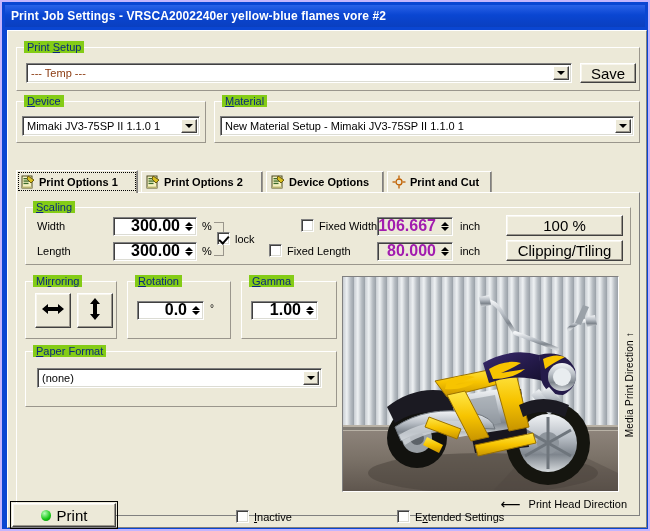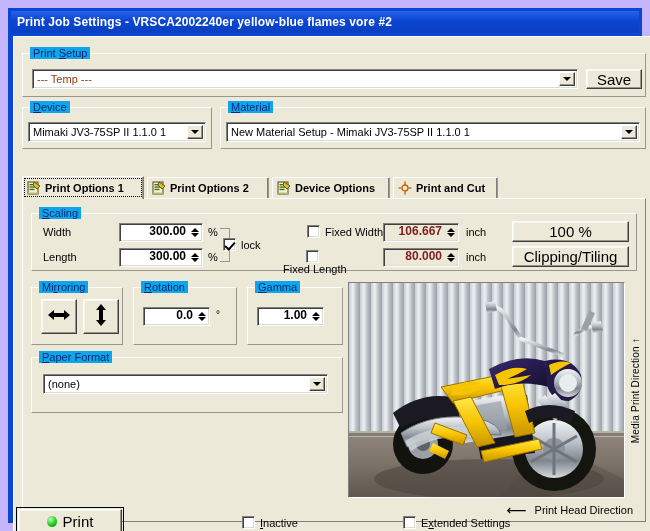--- a/index.html
+++ b/index.html
@@ -9,21 +9,21 @@
     overflow: hidden;
     font-family: "Liberation Sans", sans-serif;
   }
   body { background: #0a46d2; }
 
   
   #window {
     position: absolute; left: 0; top: 0;
     width: 650px; height: 531px;
     background: #0a46d2;
-    border: 8px solid #c4b5fd;
+    border: 2px solid #c4b5fd;
     padding: 0;
   }
   #titlebar {
     height: 22px;
     margin: 3px 3px 0 3px;
     background: linear-gradient(to bottom,#2a62e8 0%, #0a46d2 45%, #0a3fc0 100%);
     color: #ffffff;
     font-size: 12px;
     font-weight: bold;
     line-height: 22px;
@@ -54,21 +54,21 @@
     position: absolute;
     left: -1px; top: -1px; right: -1px; bottom: -1px;
     border: 1px solid #9a968c;
     border-top-color: #ffffff;
     border-left-color: #ffffff;
     pointer-events: none;
   }
   .grp-title {
     position: absolute;
     top: -7px; left: 7px;
-    background: #0ea5e9;
+    background: #84cc16;
     padding: 0 3px;
     font-size: 11px;
     color: #0a2a7a;
     white-space: nowrap;
     z-index: 3;
   }
   .grp-title u { text-decoration: underline; }
   .btn {
     background: #ece9d8;
     border: 1px solid #ffffff;
@@ -119,33 +119,33 @@
   }
 
   
   .spin {
     position: absolute;
     background: #ffffff;
     border: 1px solid #808080;
     border-right-color: #ffffff;
     border-bottom-color: #ffffff;
     box-shadow: inset 1px 1px 0 #404040, inset -1px -1px 0 #dcdcd4;
-    display: flex; align-items: flex-start;
-    font-size: 12px;
+    display: flex; align-items: flex-end;
+    font-size: 16px;
     font-weight: bold;
   }
   .spin.disabled { background: #ece9d8; }
   .spin .val {
     flex: 1 1 auto;
     text-align: right;
     padding-right: 3px;
     color: #000;
     white-space: nowrap; overflow: hidden;
   }
-  .spin.disabled .val { color: #7f1d1d; }
+  .spin.disabled .val { color: #a21caf; }
   .spin .spinbtns {
     flex: 0 0 11px;
     width: 11px; height: 100%;
     display: flex; flex-direction: column;
     justify-content: center; align-items: center;
     margin-right: 2px;
   }
   .tri-up-sm {
     width: 0; height: 0;
     border-left: 4px solid transparent;
@@ -434,21 +434,21 @@
       </div>
       <div class="spin disabled" style="left:360px; top:24px; width:76px; height:19px;">
         <div class="val">106.667</div>
         <div class="spinbtns">
           <div class="tri-up-sm"></div>
           <div class="tri-down-sm"></div>
         </div>
       </div>
       <div style="position:absolute; left:443px; top:27px; font-size:11px;">inch</div>
 
-      <div class="cb" style="left:260px; top:51px;flex-direction:column;">
+      <div class="cb" style="left:252px; top:51px;">
         <div class="cbbox"></div>
         <span>Fixed Length</span>
       </div>
       <div class="spin disabled" style="left:360px; top:49px; width:76px; height:19px;">
         <div class="val">80.000</div>
         <div class="spinbtns">
           <div class="tri-up-sm"></div>
           <div class="tri-down-sm"></div>
         </div>
       </div>

